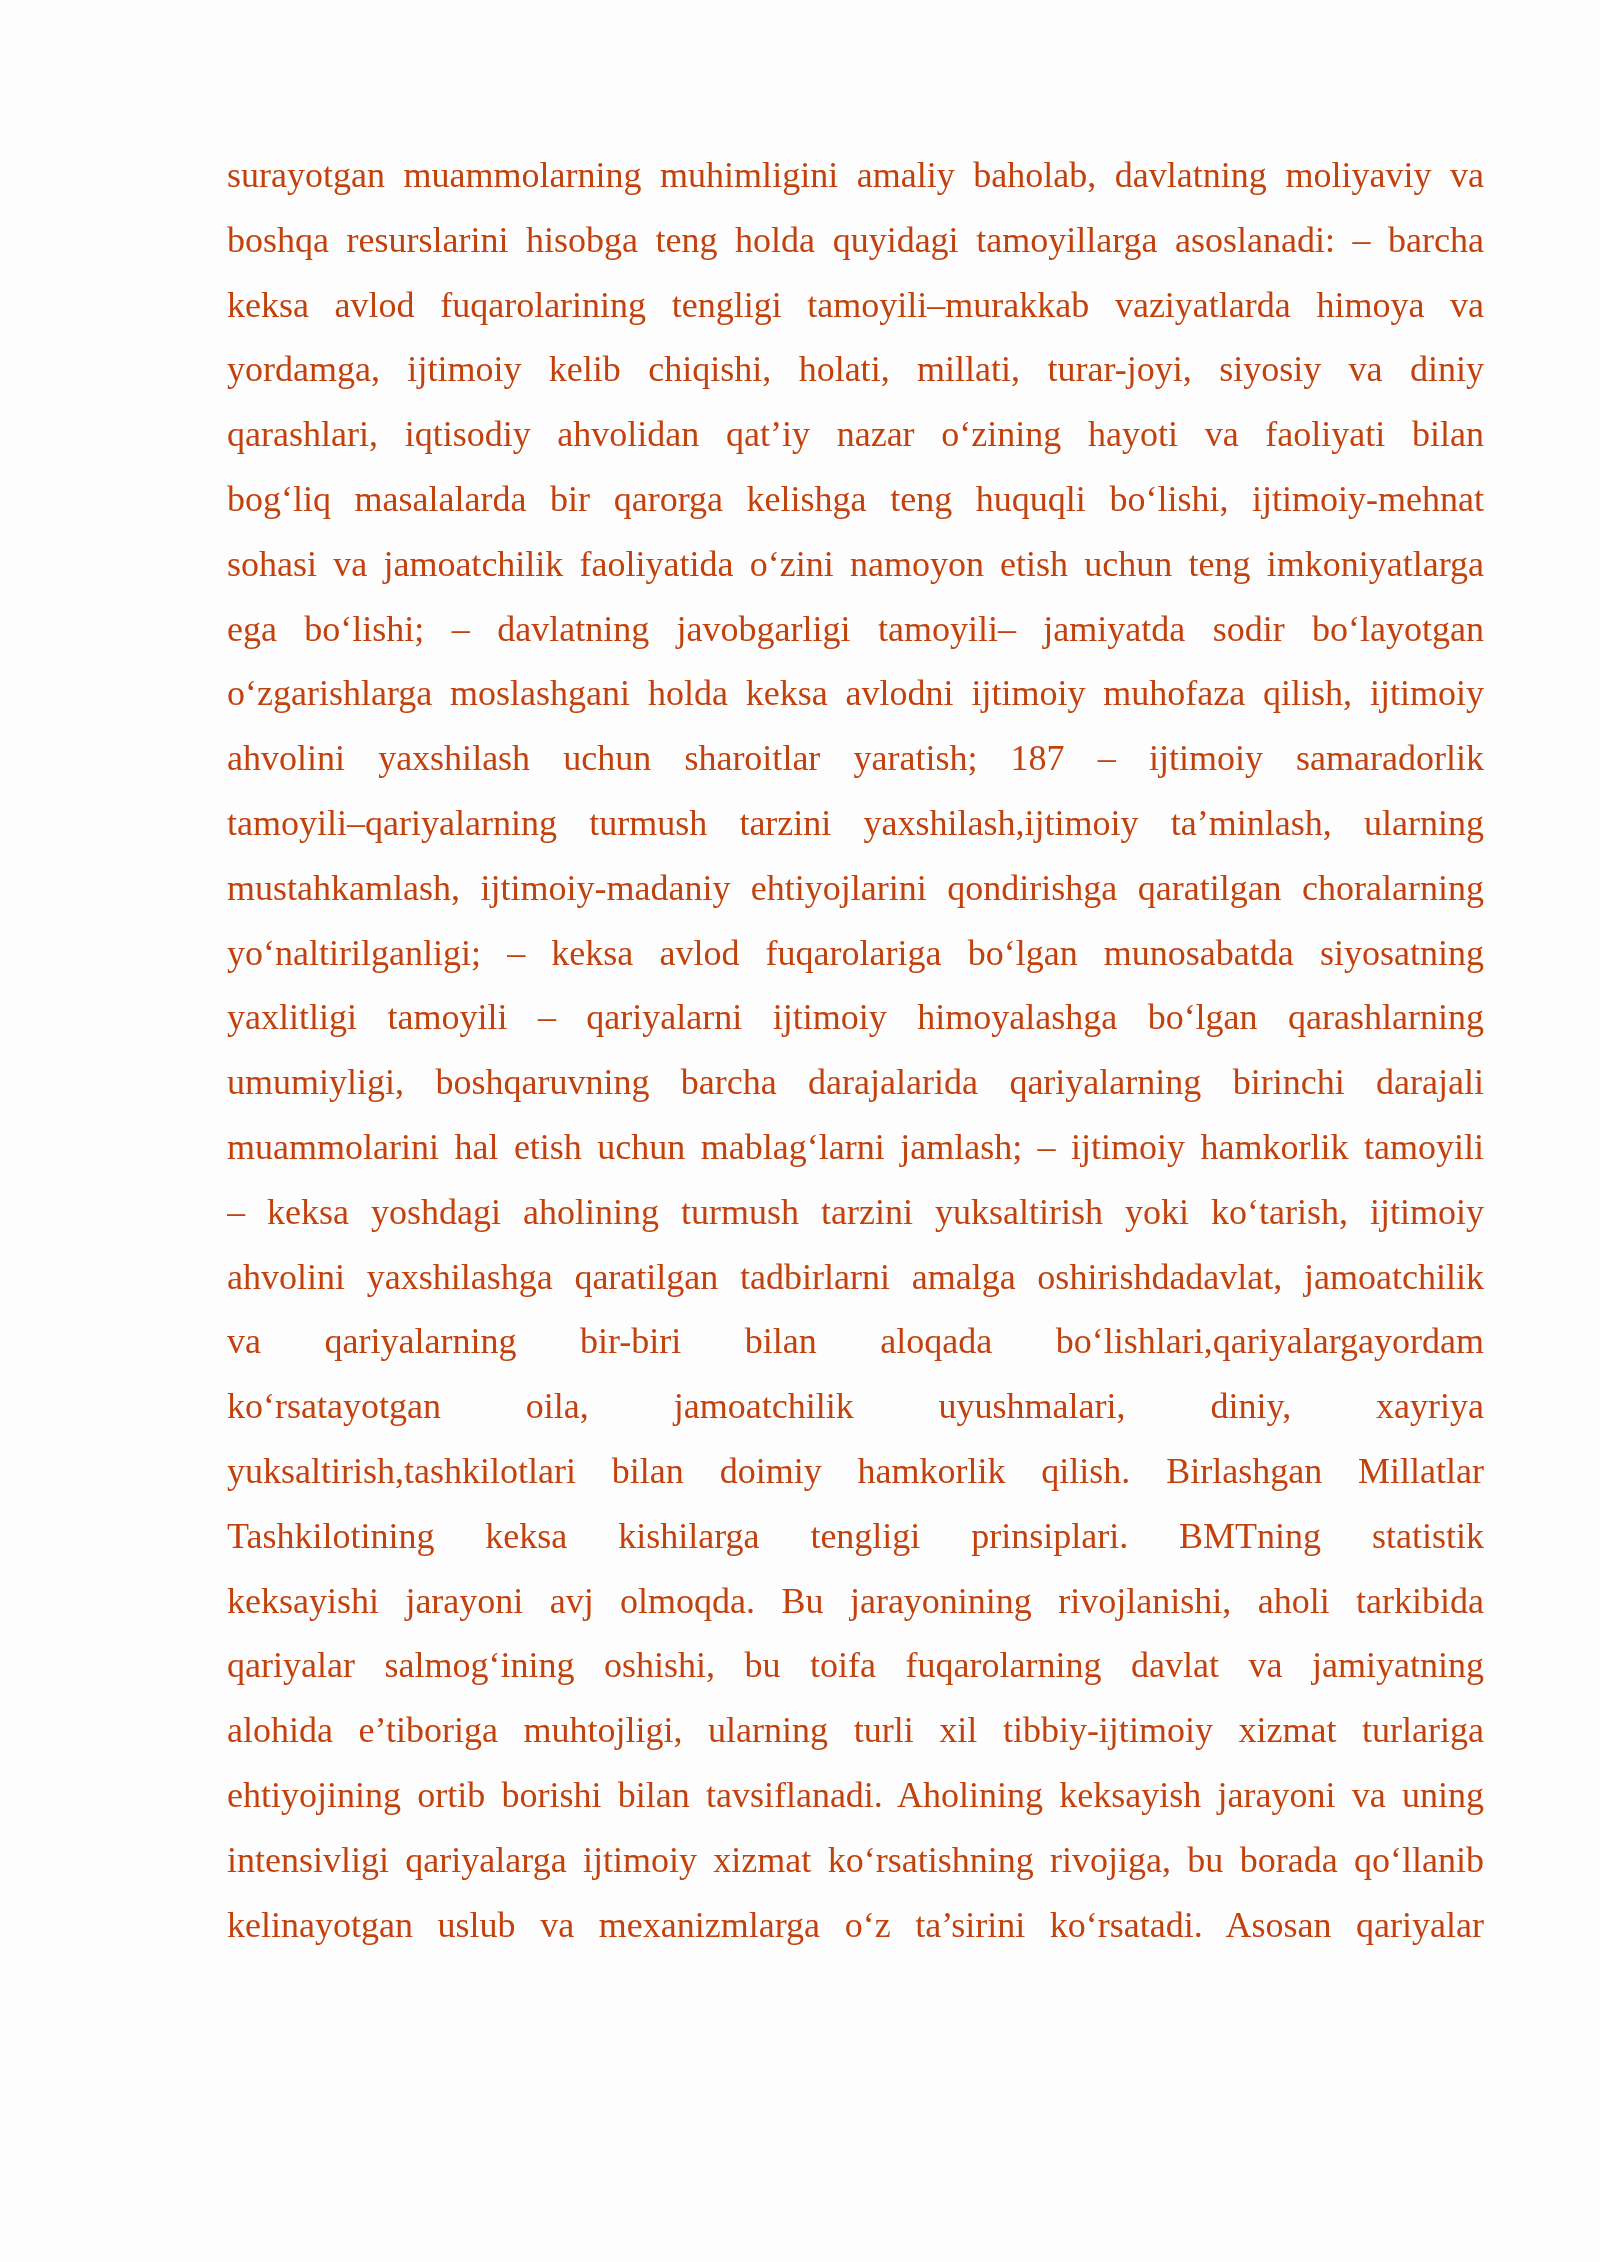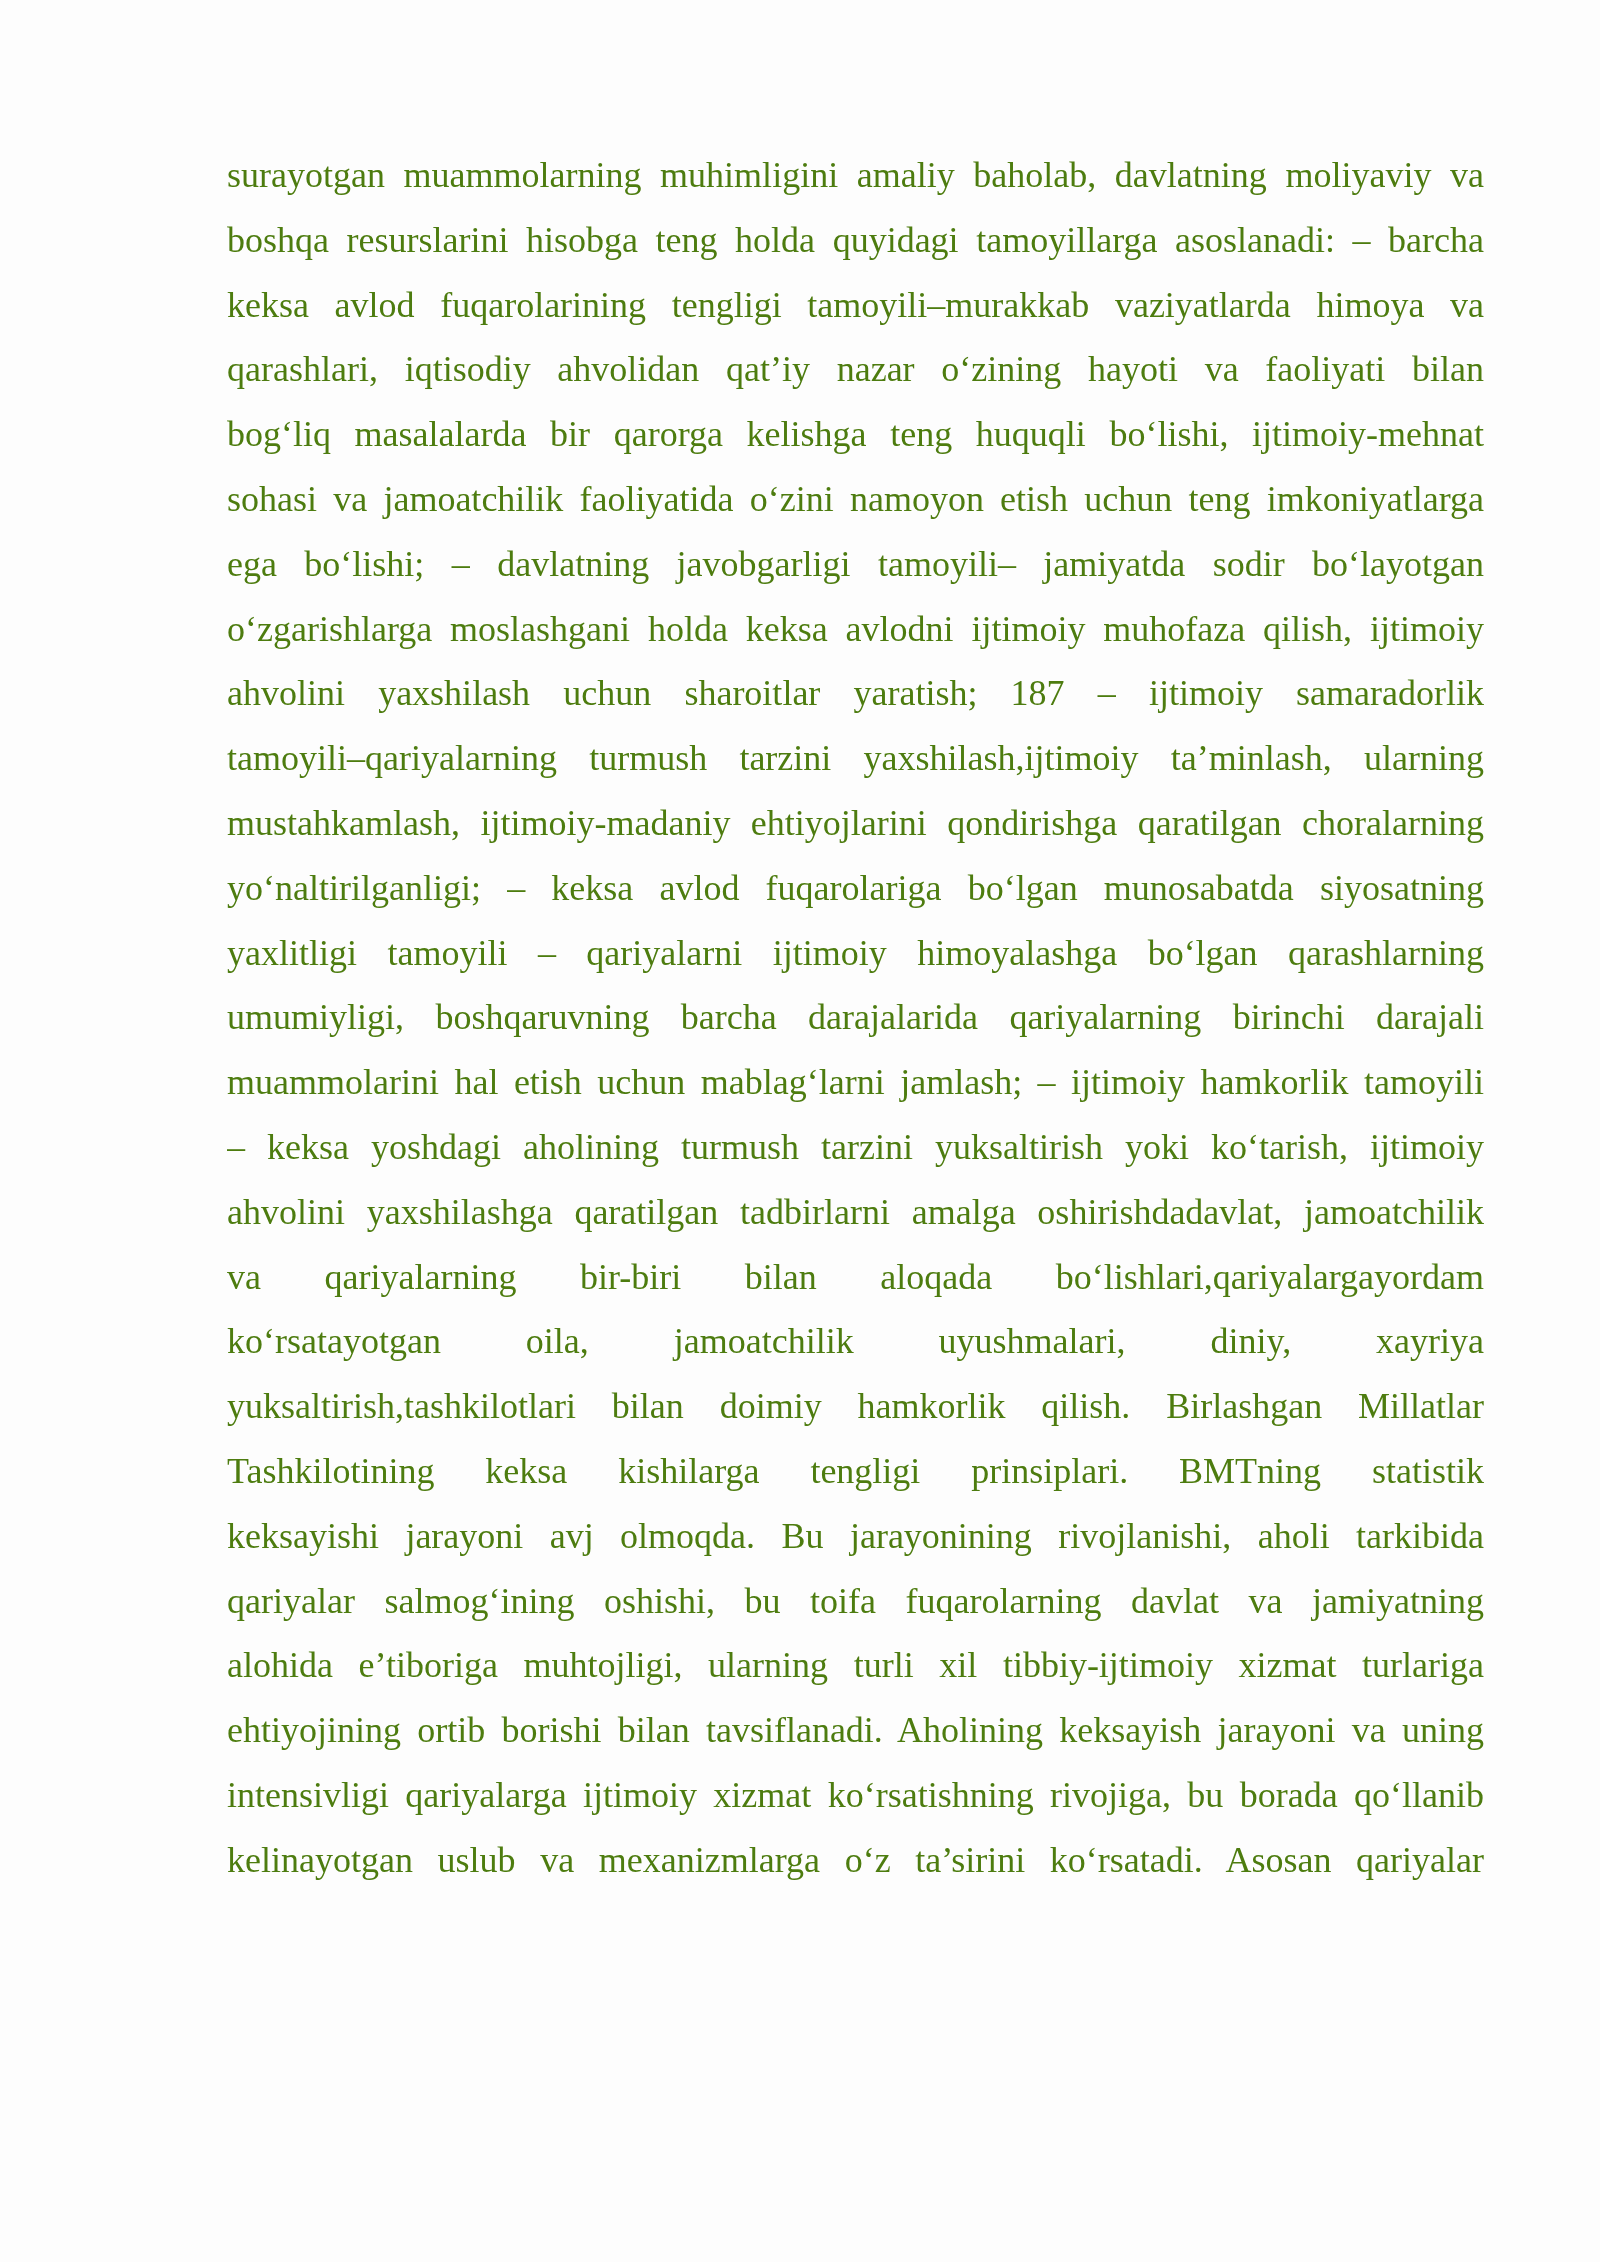--- a/index.html
+++ b/index.html
@@ -30,24 +30,25 @@
     -moz-text-align-last: justify;
     white-space: normal;
     overflow: hidden;
     height: 64.8px;
   }
 </style>
 </head>
 <body>
 
 <div class="page" style="background: rgb(253, 253, 253);">
-  <div class="text-block" id="text-block" style="color: #4d7c0f;">
+  <div class="text-block" id="text-block" style="color: #c2410c;">
       <div class="text-line">surayotgan muammolarning muhimligini amaliy baholab, davlatning moliyaviy va</div>
       <div class="text-line">boshqa resurslarini hisobga teng holda quyidagi tamoyillarga asoslanadi: – barcha</div>
       <div class="text-line">keksa avlod fuqarolarining tengligi tamoyili–murakkab vaziyatlarda himoya va</div>
+      <div class="text-line">yordamga, ijtimoiy kelib chiqishi, holati, millati, turar-joyi, siyosiy va diniy</div>
       <div class="text-line">qarashlari, iqtisodiy ahvolidan qat’iy nazar oʻzining hayoti va faoliyati bilan</div>
       <div class="text-line">bogʻliq masalalarda bir qarorga kelishga teng huquqli boʻlishi, ijtimoiy-mehnat</div>
       <div class="text-line">sohasi va jamoatchilik faoliyatida oʻzini namoyon etish uchun teng imkoniyatlarga</div>
       <div class="text-line">ega boʻlishi; – davlatning javobgarligi tamoyili– jamiyatda sodir boʻlayotgan</div>
       <div class="text-line">oʻzgarishlarga moslashgani holda keksa avlodni ijtimoiy muhofaza qilish, ijtimoiy</div>
       <div class="text-line">ahvolini yaxshilash uchun sharoitlar yaratish; 187 – ijtimoiy samaradorlik</div>
       <div class="text-line">tamoyili–qariyalarning turmush tarzini yaxshilash,ijtimoiy ta’minlash, ularning</div>
       <div class="text-line">mustahkamlash, ijtimoiy-madaniy ehtiyojlarini qondirishga qaratilgan choralarning</div>
       <div class="text-line">yoʻnaltirilganligi; – keksa avlod fuqarolariga boʻlgan munosabatda siyosatning</div>
       <div class="text-line">yaxlitligi tamoyili – qariyalarni ijtimoiy himoyalashga boʻlgan qarashlarning</div>

